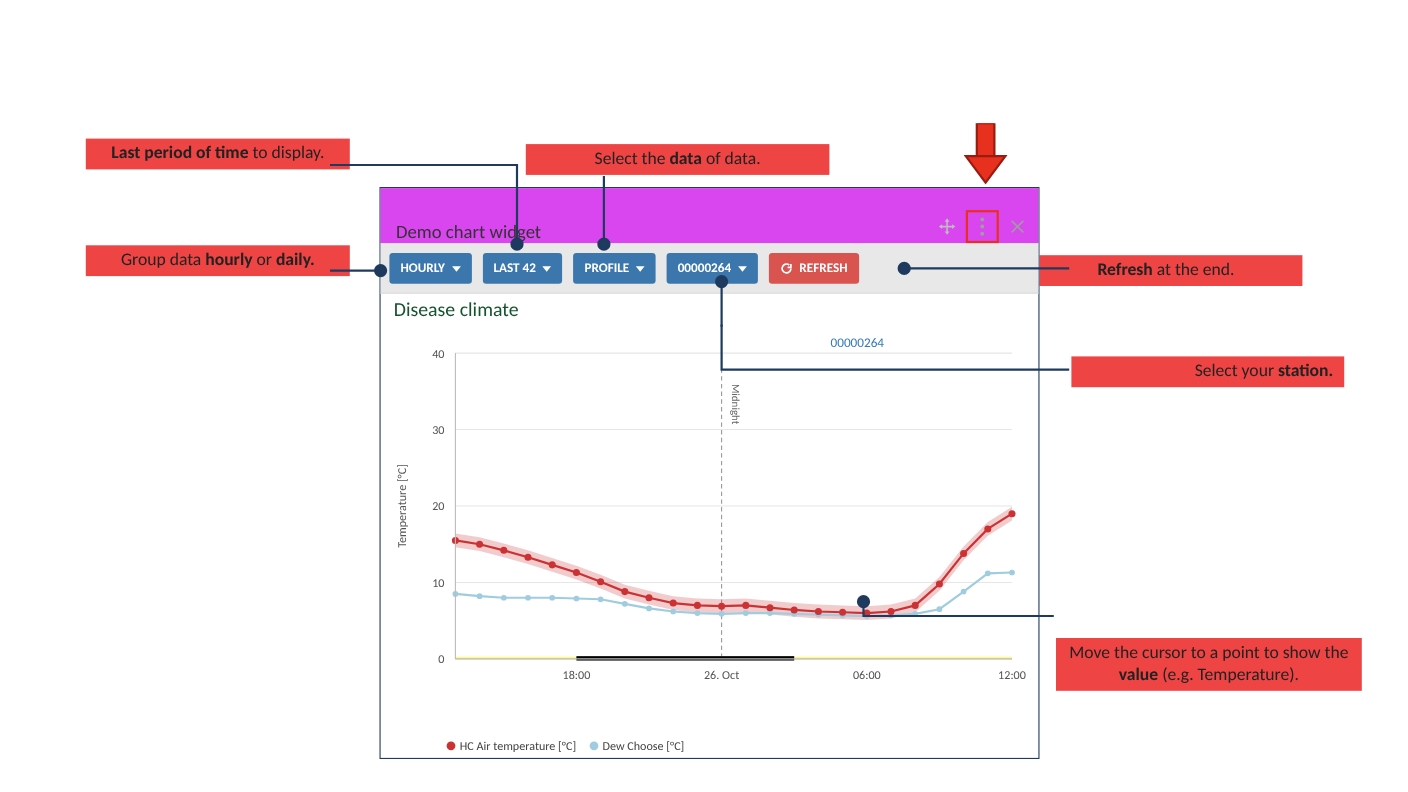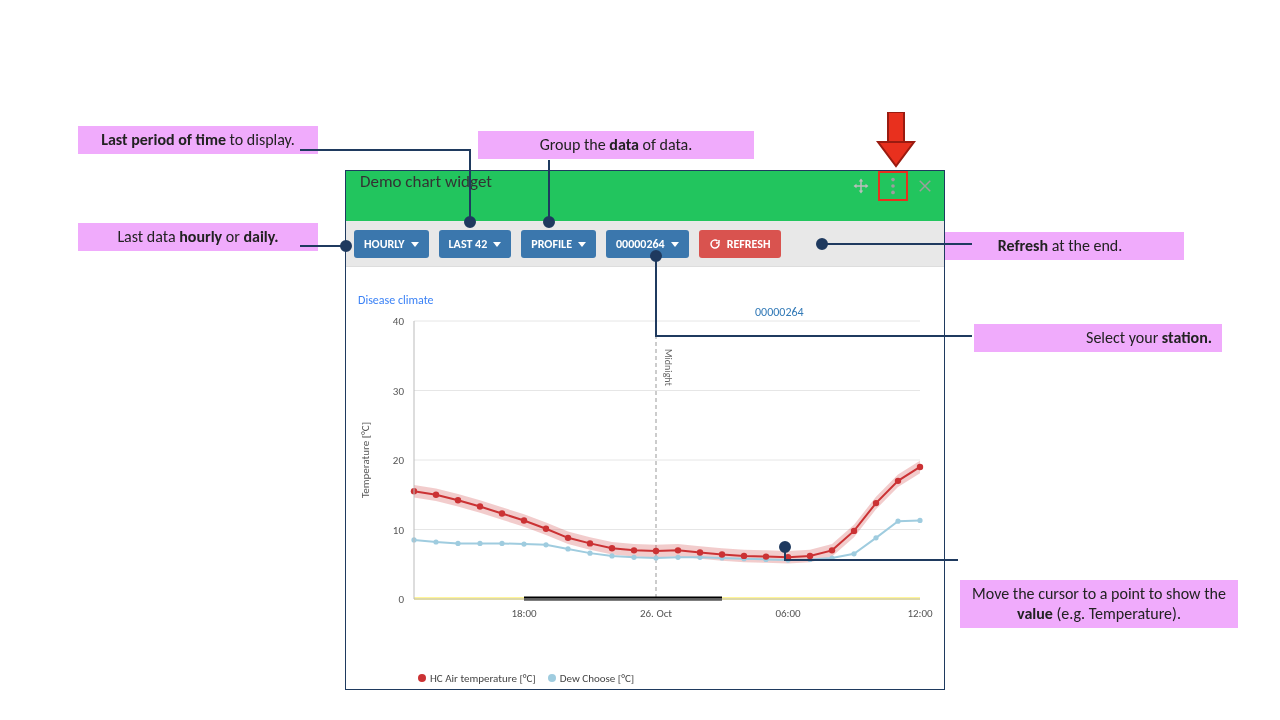--- a/index.html
+++ b/index.html
@@ -2,41 +2,41 @@
 <html><head>
 <meta charset="utf-8">
 <style>
   html, body {
     margin: 0; padding: 0; width: 1280px; height: 720px;
     font-family: Calibri, Arial, sans-serif;
     background: #fff; color: #333;
   }
   .callout {
     position: absolute;
-    background: #f0abfc;
+    background: #ef4444;
     padding: 4px 10px;
     font-size: 16px;
     line-height: 1.25;
     text-align: center;
     color: #222;
   }
   .callout b { font-weight: 700; }
   svg.leaders {
     position: absolute; left: 0; top: 0;
     width: 1280px; height: 720px; pointer-events: none;
   }
   .widget {
     position: absolute; left: 345px; top: 170px;
     width: 598px; height: 518px;
     border: 1.5px solid #1f3a5f;
     background: #fff;
   }
   .widget-header {
-    height: 50px; background: #22c55e;
-    display: flex; align-items: flex-start; justify-content: space-between;
+    height: 50px; background: #d946ef;
+    display: flex; align-items: flex-end; justify-content: space-between;
     padding: 0 8px 0 14px;
     border-bottom: 1px solid #eaeaea;
   }
   .widget-title { font-size: 17px; color: #333; }
   .header-icons { display: flex; align-items: center; gap: 6px; }
   .icon-box {
     width: 22px; height: 22px; display: flex;
     align-items: center; justify-content: center; color: #aaa;
     cursor: pointer;
   }
@@ -59,51 +59,51 @@
     width: 0; height: 0;
     border-left: 4px solid transparent;
     border-right: 4px solid transparent;
     border-top: 5px solid #fff;
   }
   .refresh-glyph {
     width: 12px; height: 12px; display: inline-block;
   }
   .chart-body { position: relative; height: calc(100% - 94px); }
   .subheading {
-    position: absolute; left: 12px; top: 26px;
-    font-size: 12px; color: #3b82f6;
+    position: absolute; left: 12px; top: 3px;
+    font-size: 18px; color: #14532d;
   }
   .station-caption {
     position: absolute; top: 38px; left: 50%; transform: translateX(110px);
     font-size: 12px; color: #337ab7;
   }
   .chart-svg { position: absolute; left: 0; top: 30px; width: 598px; height: 360px; }
   .legend {
-    position: absolute; left: 72px; bottom: 6px;
+    position: absolute; left: 60px; bottom: 6px;
     display: flex; gap: 12px;
     font-size: 11px; color: #444;
   }
   .legend .dot { width: 8px; height: 8px; border-radius: 50%; display: inline-block; margin-right: 4px; }
   .legend .air .dot { background: #cb3234; }
   .legend .dew .dot { background: #9fccdf; }
   .red-arrow {
     position: absolute; left: 876px; top: 112px; width: 40px; height: 56px;
   }
 </style>
 </head>
 <body>
 
 <div class="callout" style="left:78px; top:126px; width:220px;">
   <b>Last period of time</b><span> to display.</span>
 </div>
 <div class="callout" style="left:78px; top:223px; width:220px;">
-  <span>Last data </span><b>hourly</b><span> or </span><b>daily.</b>
+  <span>Group data </span><b>hourly</b><span> or </span><b>daily.</b>
 </div>
 <div class="callout" style="left:478px; top:131px; width:256px;">
-  <span>Group the </span><b>data</b><span> of data.</span>
+  <span>Select the </span><b>data</b><span> of data.</span>
 </div>
 <div class="callout" style="left:936px; top:232px; width:228px;">
   <b>Refresh</b><span> at the end.</span>
 </div>
 <div class="callout" style="left:974px; top:324px; width:228px;text-align:right;">
   <span>Select your </span><b>station.</b>
 </div>
 <div class="callout" style="left:960px; top:532px; width:258px;margin-top:48px;">
   <span>Move the cursor to a point to show the </span><b>value</b><span> (e.g. Temperature).</span>
 </div>

